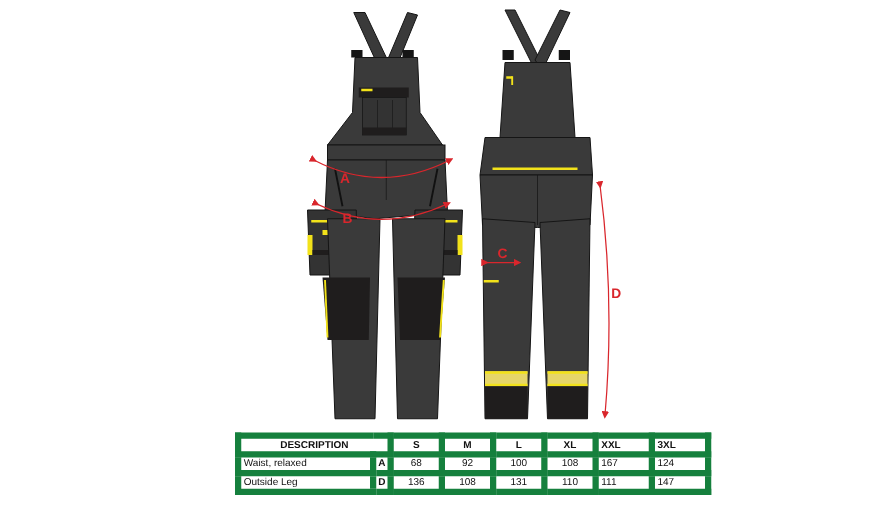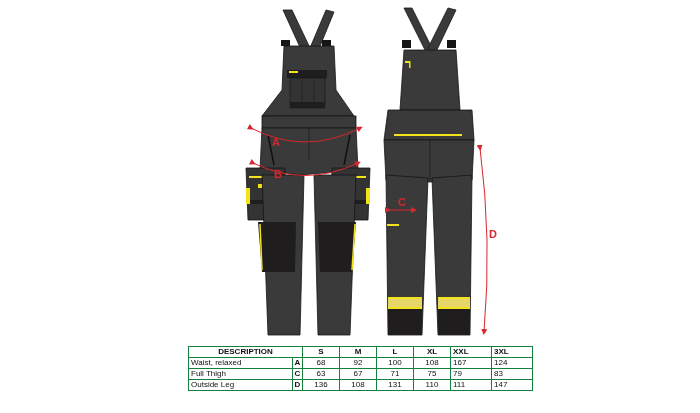--- a/index.html
+++ b/index.html
@@ -1,19 +1,19 @@
 <!DOCTYPE html>
 <html><head>
 <meta charset="utf-8">
 <style>
   html, body { margin:0; padding:0; background:#ffffff; }
   body { width:700px; height:413px; position:relative; overflow:hidden; font-family:"Liberation Sans", sans-serif; }
   .figure { position:absolute; left:0; top:0; width:700px; height:345px; }
   .size-table { position:absolute; left:188px; top:346px; border-collapse:collapse; font-family:"Liberation Sans", sans-serif; font-size:8px; color:#111; }
-  .size-table td, .size-table th { border:1px solid #15803d; padding:0 2px; height:10px; line-height:10px; }
+  .size-table td, .size-table th { border:5px solid #15803d; padding:0 2px; height:10px; line-height:10px; }
   .size-table th { font-weight:bold; text-align:center; }
   .size-table th.desc { width:103px; }
   .size-table td.label { text-align:left; width:99px; border-right:none; }
   .size-table td.letter { font-weight:bold; width:7px; text-align:center; padding:0 1px; }
   .size-table th.size, .size-table td.val { width:32px; text-align:center; }
   .size-table th.size-wide, .size-table td.val-wide { width:36px; text-align:left; }
 </style>
 </head>
 <body>
 
@@ -128,30 +128,20 @@
       <td class="label">Waist, relaxed</td>
       <td class="letter">A</td>
       <td class="val">68</td>
       <td class="val">92</td>
       <td class="val">100</td>
       <td class="val">108</td>
       <td class="val-wide">167</td>
       <td class="val-wide">124</td>
     </tr>
     <tr>
-      <td class="label">Full Thigh</td>
-      <td class="letter">C</td>
-      <td class="val">63</td>
-      <td class="val">67</td>
-      <td class="val">71</td>
-      <td class="val">75</td>
-      <td class="val-wide">79</td>
-      <td class="val-wide">83</td>
-    </tr>
-    <tr>
       <td class="label">Outside Leg</td>
       <td class="letter">D</td>
       <td class="val">136</td>
       <td class="val">108</td>
       <td class="val">131</td>
       <td class="val">110</td>
       <td class="val-wide">111</td>
       <td class="val-wide">147</td>
     </tr>
   </tbody>

